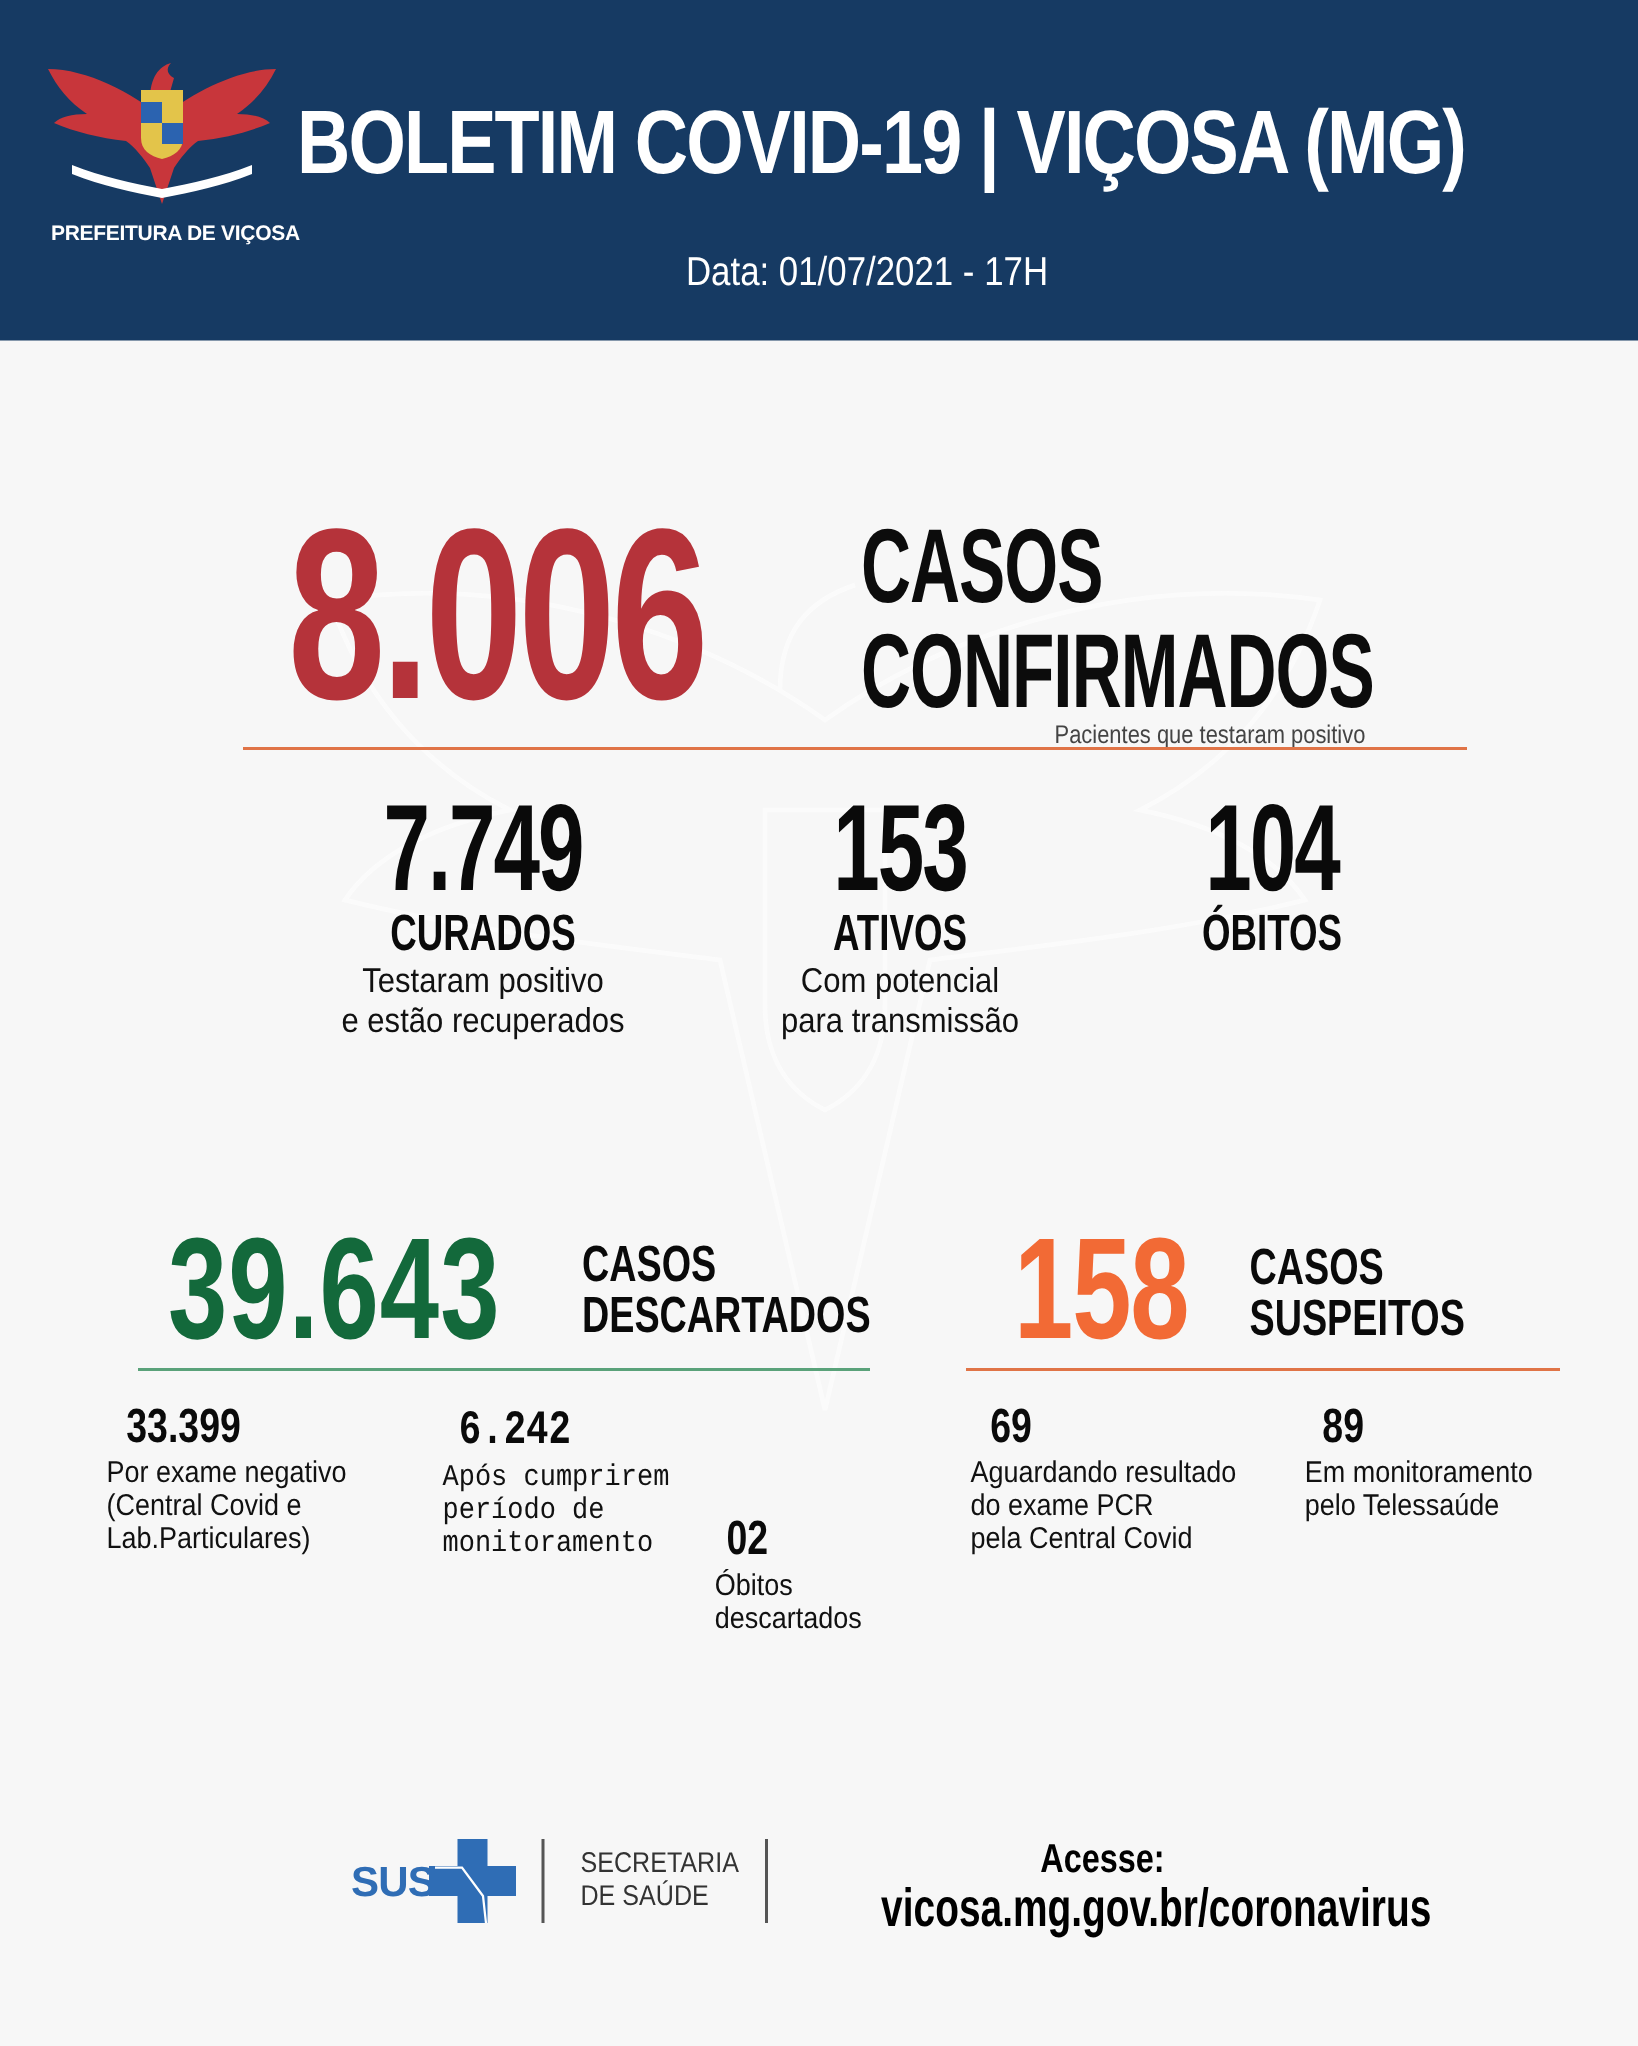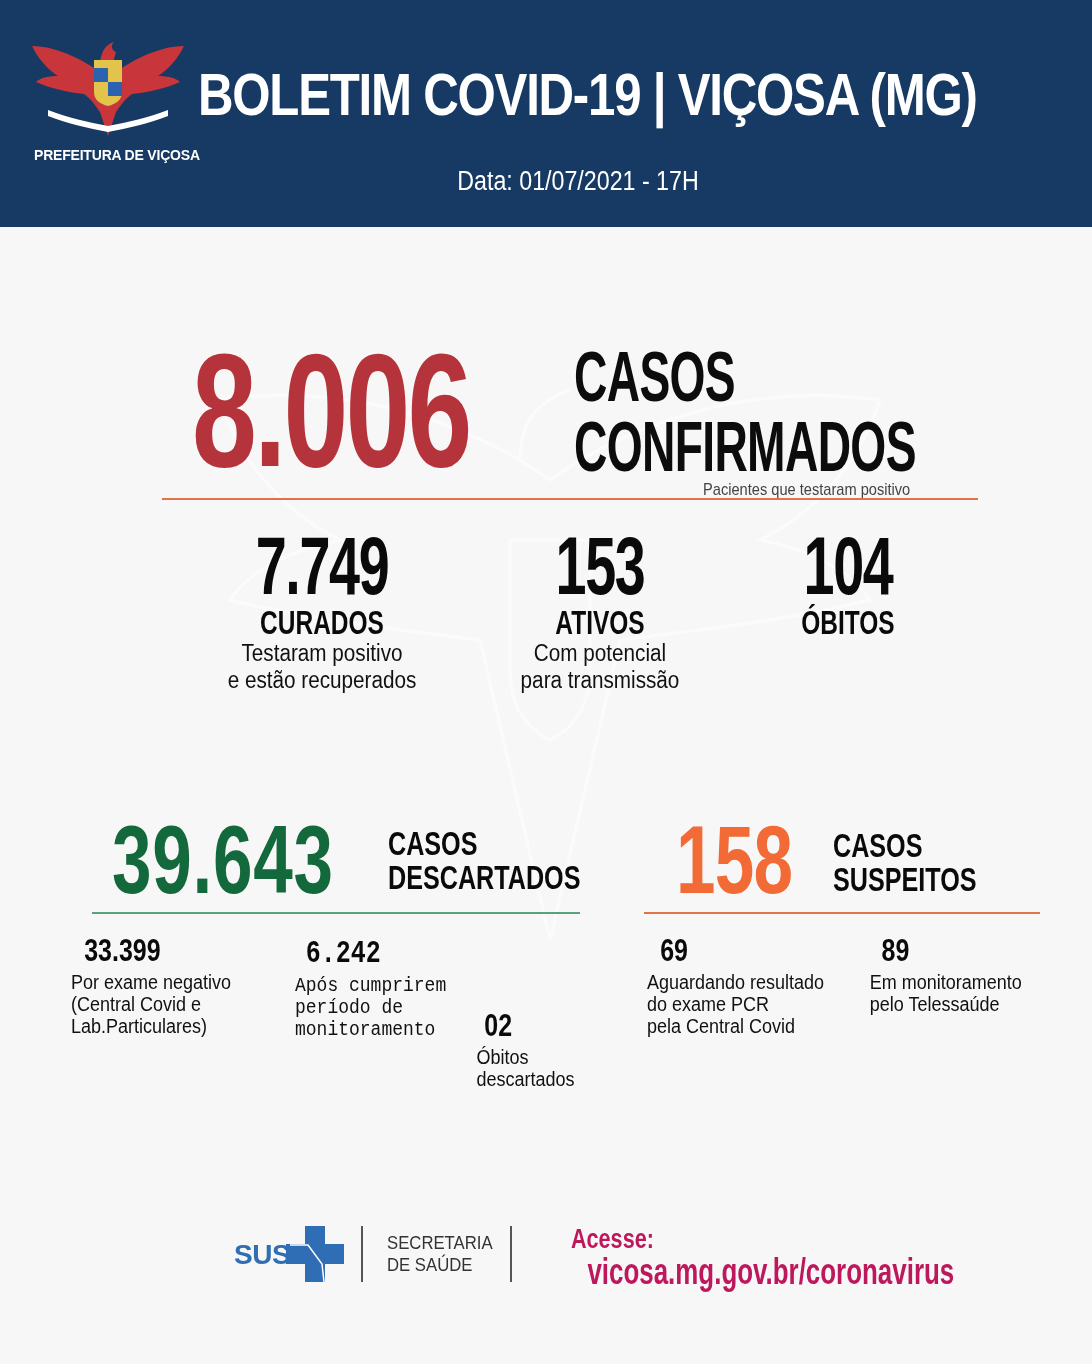--- a/index.html
+++ b/index.html
@@ -44,21 +44,21 @@
     .sub-4 { left: 636px; top: 933px; width: 220px; }
     .sub-5 { left: 860px; top: 933px; width: 196px; }
 
     .footer-sus { position: absolute; left: 234px; top: 1226px; width: 110px; height: 56px; }
     .sus-text { position: absolute; left: 0; top: 13px; font-size: 28px; font-weight: bold; color: #2f6db5; letter-spacing: -0.5px; }
     .sus-cross { position: absolute; left: 52px; top: 0; width: 58px; height: 56px; }
     .vdiv { position: absolute; width: 1.5px; height: 56px; background: #555; top: 1226px; }
     .vdiv-1 { left: 361px; }
     .vdiv-2 { left: 510px; }
     .secretaria { position: absolute; left: 387px; top: 1232px; font-size: 19px; color: #333; line-height: 22px; transform: scaleX(0.88); transform-origin: left top; white-space: nowrap; }
-    .access { position: absolute; left: 530px; top: 1224px; width: 410px; text-align: left; color: #be185d; font-weight: bold; }
+    .access { position: absolute; left: 530px; top: 1224px; width: 410px; text-align: center; color: #000000; font-weight: bold; }
     .access .l1 { font-size: 27px; line-height: 30px; transform: scaleX(0.8); white-space: nowrap; }
     .access .l2 { font-size: 36px; line-height: 36px; transform: scaleX(0.72); white-space: nowrap; }
   </style>
 </head>
 <body>
 
 <div class="header">
   <svg class="logo" viewBox="0 0 160 110">
     <path d="M80 46 C60 30 30 14 4 14 C10 26 18 36 30 44 C20 44 12 46 8 50 C22 56 38 60 56 62 C62 66 68 74 72 80 L80 104 L88 80 C92 74 98 66 104 62 C122 60 138 56 152 50 C148 46 140 44 130 44 C142 36 150 26 156 14 C130 14 100 30 80 46 Z" fill="#c8363b"></path>
     <path d="M72 34 C72 20 78 12 86 10 C82 14 84 18 88 20 L84 34 Z" fill="#c8363b"></path>

